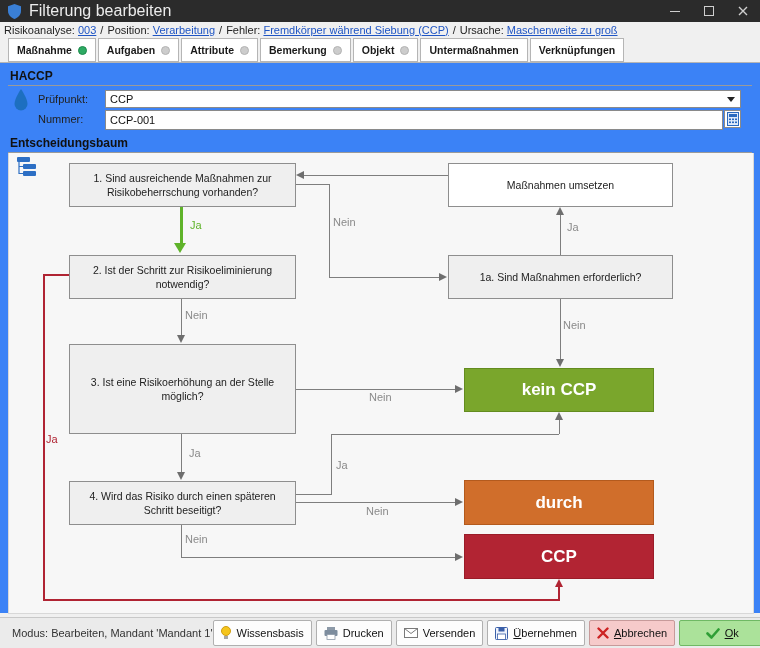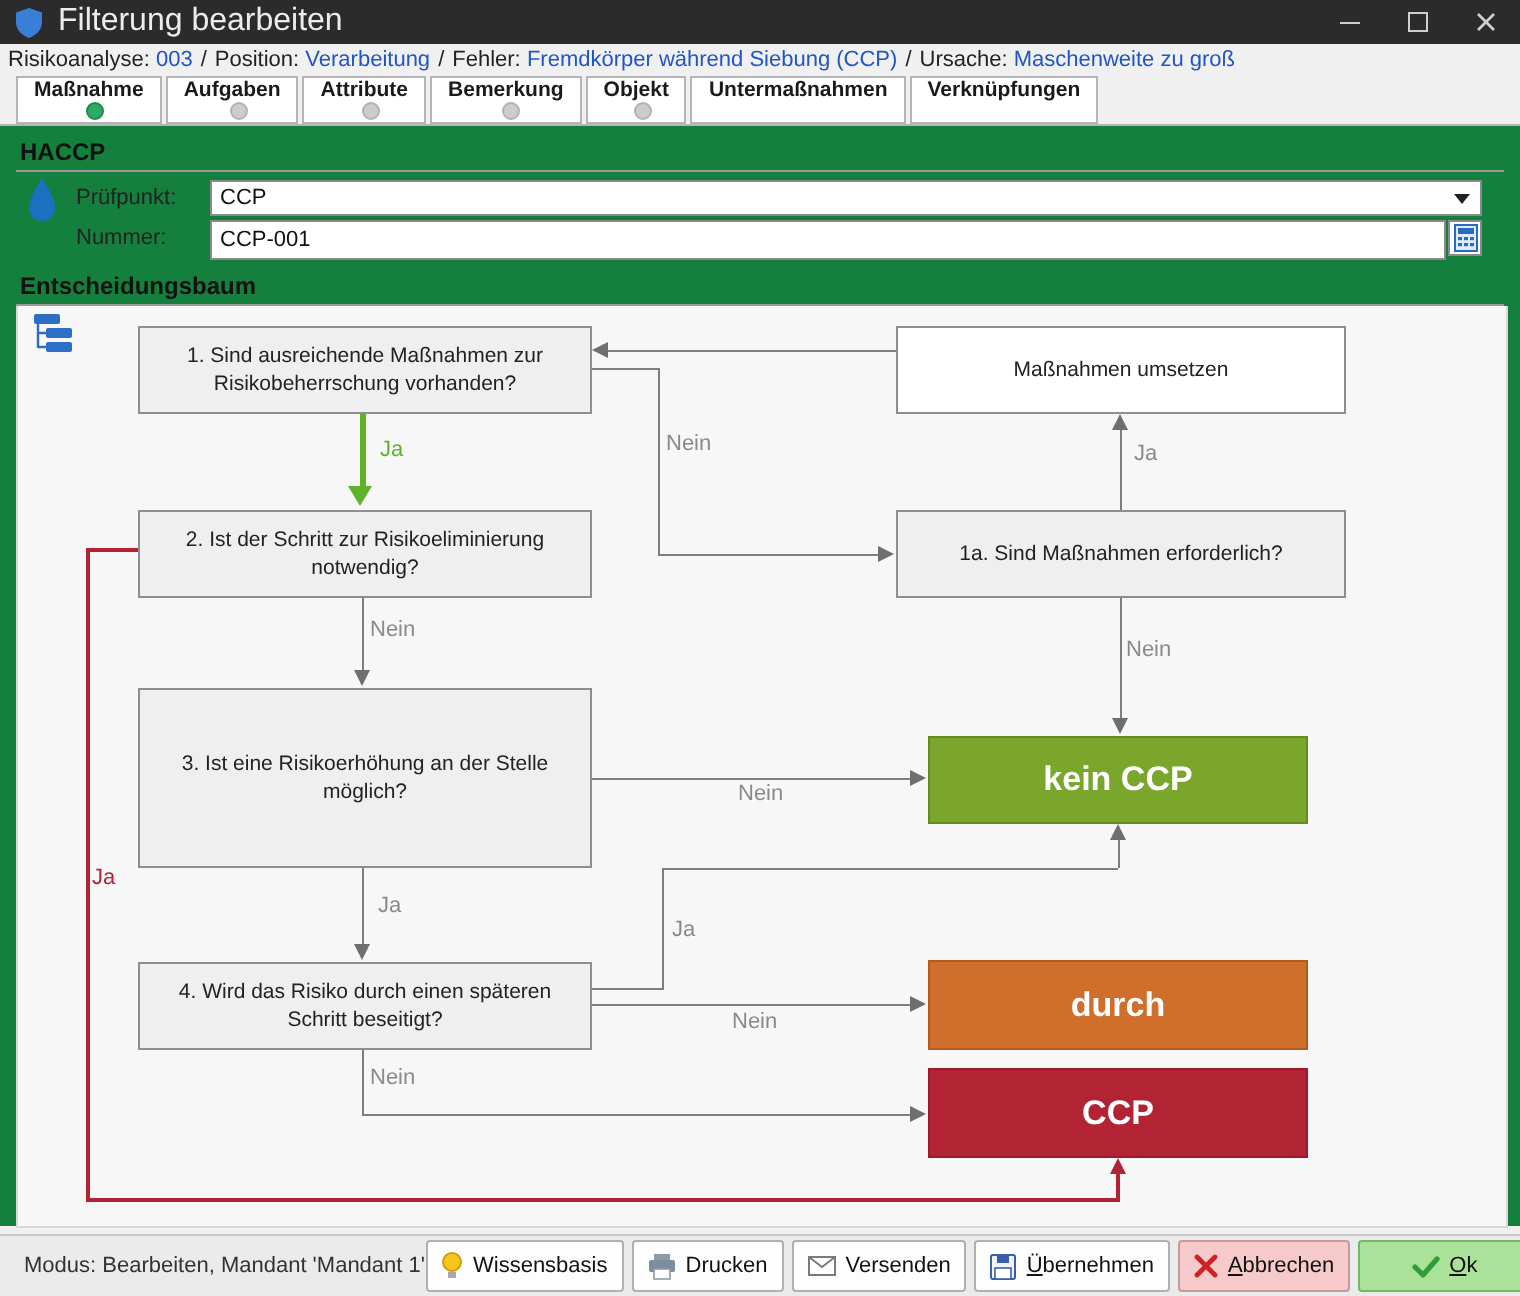--- a/index.html
+++ b/index.html
@@ -10,34 +10,34 @@
   #titlebar .ticon{margin-left:8px;display:flex;align-items:center;}
   #titlebar .ttext{color:#ececec;font-size:16px;margin-left:8px;}
   .winbtns{position:absolute;right:0;top:0;height:22px;display:flex;}
   .winbtn{width:34px;height:22px;display:flex;align-items:center;justify-content:center;cursor:default;}
   .mingl{width:10px;height:1px;background:#cfcfcf;}
   .maxgl{width:8px;height:8px;border:1px solid #cfcfcf;}
 
   
   #crumbs{position:absolute;left:0;top:22px;width:760px;height:16px;font-size:11px;color:#222;
           display:flex;align-items:center;padding-left:4px;box-sizing:border-box;white-space:nowrap;}
-  #crumbs a{color:#1f55c4;cursor:pointer;}
+  #crumbs a{color:#1f55c4;text-decoration:underline;cursor:pointer;}
   #crumbs .sep{margin:0 4px;color:#222;}
 
   
   #tabs{position:absolute;left:0;top:38px;width:760px;height:24px;display:flex;align-items:stretch;padding-left:8px;box-sizing:border-box;}
   .tab{display:flex;align-items:center;background:#ffffff;border:1px solid #b5b5b5;margin-right:2px;
-       padding:0 8px;font-size:10.5px;font-weight:bold;color:#1a1a1a;cursor:default;white-space:nowrap;flex-direction:column;}
+       padding:0 8px;font-size:10.5px;font-weight:bold;color:#1a1a1a;cursor:default;white-space:nowrap;}
   .tab .dot{width:7px;height:7px;border-radius:50%;margin-left:6px;}
   .dot-green{background:#2daa63;border:1px solid #1d8a4c;}
   .dot-gray{background:#cccccc;border:1px solid #b3b3b3;}
   .tab.active{background:#1e82d4;border-color:#1e82d4;color:#ffffff;}
 
   
-  #content{position:absolute;left:0;top:62px;width:760px;height:551px;background:#15803d;border-top:1px solid #b5b5b5;box-sizing:border-box;}
+  #content{position:absolute;left:0;top:62px;width:760px;height:551px;background:#3b82f6;border-top:1px solid #b5b5b5;box-sizing:border-box;}
   .sechead{position:absolute;font-size:12px;font-weight:bold;color:#111;}
   .secline{position:absolute;height:1px;background:#9a9a9a;}
   .flabel{position:absolute;font-size:11px;color:#222;}
   .combo{position:absolute;background:#fff;border:1px solid #8a8a8a;font-size:11px;color:#111;
          display:flex;align-items:center;padding-left:4px;box-sizing:border-box;}
   .combo .dd{position:absolute;right:5px;top:6px;width:0;height:0;border-left:4px solid transparent;border-right:4px solid transparent;border-top:5px solid #222;}
   .tinput{position:absolute;background:#fff;border:1px solid #8a8a8a;font-size:11px;color:#111;padding:0 0 0 4px;box-sizing:border-box;font-family:"Liberation Sans","DejaVu Sans",sans-serif;}
   .sqbtn{position:absolute;background:#fff;border:1px solid #8a8a8a;display:flex;align-items:center;justify-content:center;box-sizing:border-box;cursor:pointer;}
 
   

